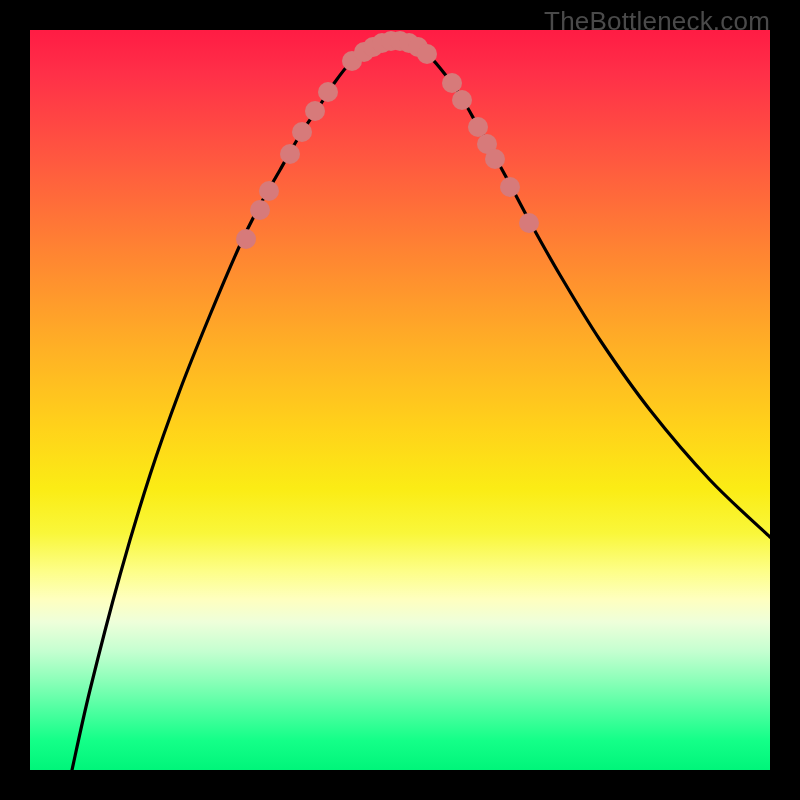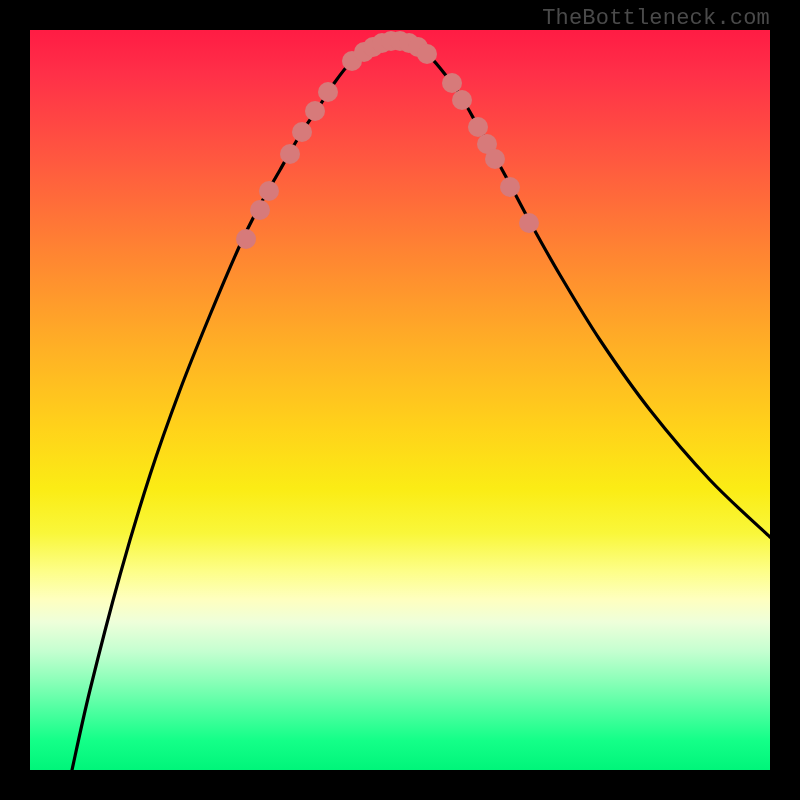--- a/index.html
+++ b/index.html
@@ -35,22 +35,22 @@
       #4dffa0 92%,
       #14ff88 96%,
       #00f57a 100%
     );
   }
   
   .watermark {
     position: absolute;
     top: 6px;
     right: 30px;
-    font-family: Liberation Mono, monospace;
-    font-size: 22px;
+    font-family: Liberation Sans, sans-serif;
+    font-size: 26px;
     font-weight: 400;
     color: #4a4a4a;
     letter-spacing: 0.2px;
   }
   
   svg.curve {
     position: absolute;
     left: 0;
     top: 0;
     width: 740px;

